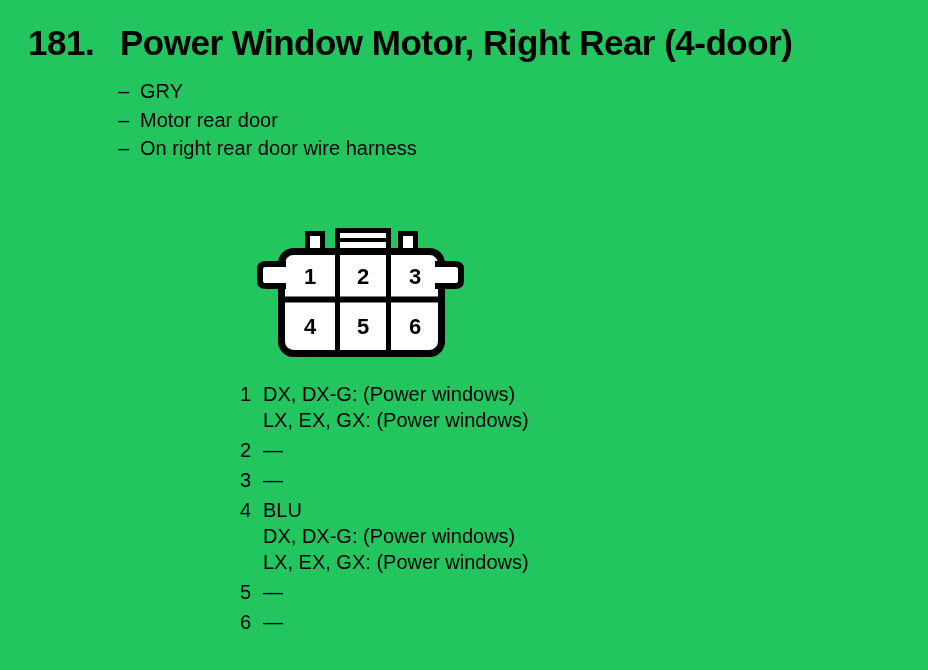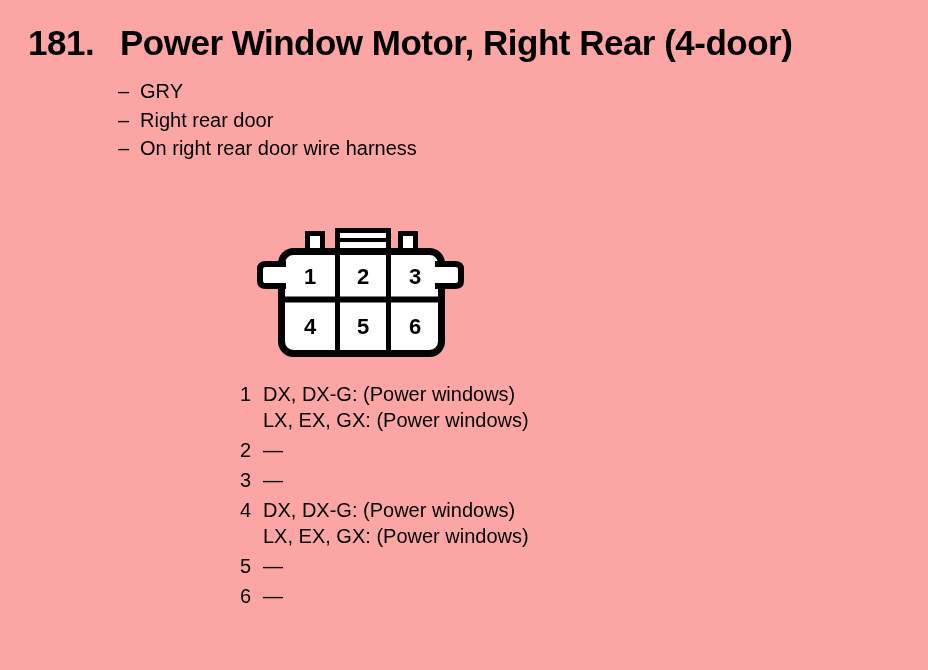--- a/index.html
+++ b/index.html
@@ -1,20 +1,20 @@
 <!DOCTYPE html>
 <html><head>
 <meta charset="utf-8">
 <style>
   html, body { margin: 0; padding: 0; }
   .page {
     position: relative;
     width: 928px;
     height: 670px;
-    background: #fca5a5;
+    background: #22c55e;
     color: #000000;
     font-family: "Liberation Sans", sans-serif;
     overflow: hidden;
   }
 
   
   .doc-title {
     position: absolute;
     left: 28px;
     top: 24px;
@@ -71,21 +71,21 @@
     <span class="title-num">181.</span><span class="title-text">Power Window Motor, Right Rear (4-door)</span>
   </div>
 
   <div class="notes">
     <div class="note-row">
       <span class="note-dash">–</span>
       <span>GRY</span>
     </div>
     <div class="note-row">
       <span class="note-dash">–</span>
-      <span>Right rear door</span>
+      <span>Motor rear door</span>
     </div>
     <div class="note-row">
       <span class="note-dash">–</span>
       <span>On right rear door wire harness</span>
     </div>
   </div>
 
   <svg class="connector" width="215" height="140" viewBox="0 0 215 140">
     <g fill="#ffffff" stroke="#000000">
 
@@ -133,20 +133,21 @@
     <div class="pin-row">
       <div class="pin-num">3</div>
       <div class="pin-lines">
         <div>—</div>
       </div>
     </div>
 
     <div class="pin-row">
       <div class="pin-num">4</div>
       <div class="pin-lines">
+        <div>BLU</div>
         <div>DX, DX-G: (Power windows)</div>
         <div>LX, EX, GX: (Power windows)</div>
       </div>
     </div>
 
     <div class="pin-row">
       <div class="pin-num">5</div>
       <div class="pin-lines">
         <div>—</div>
       </div>

